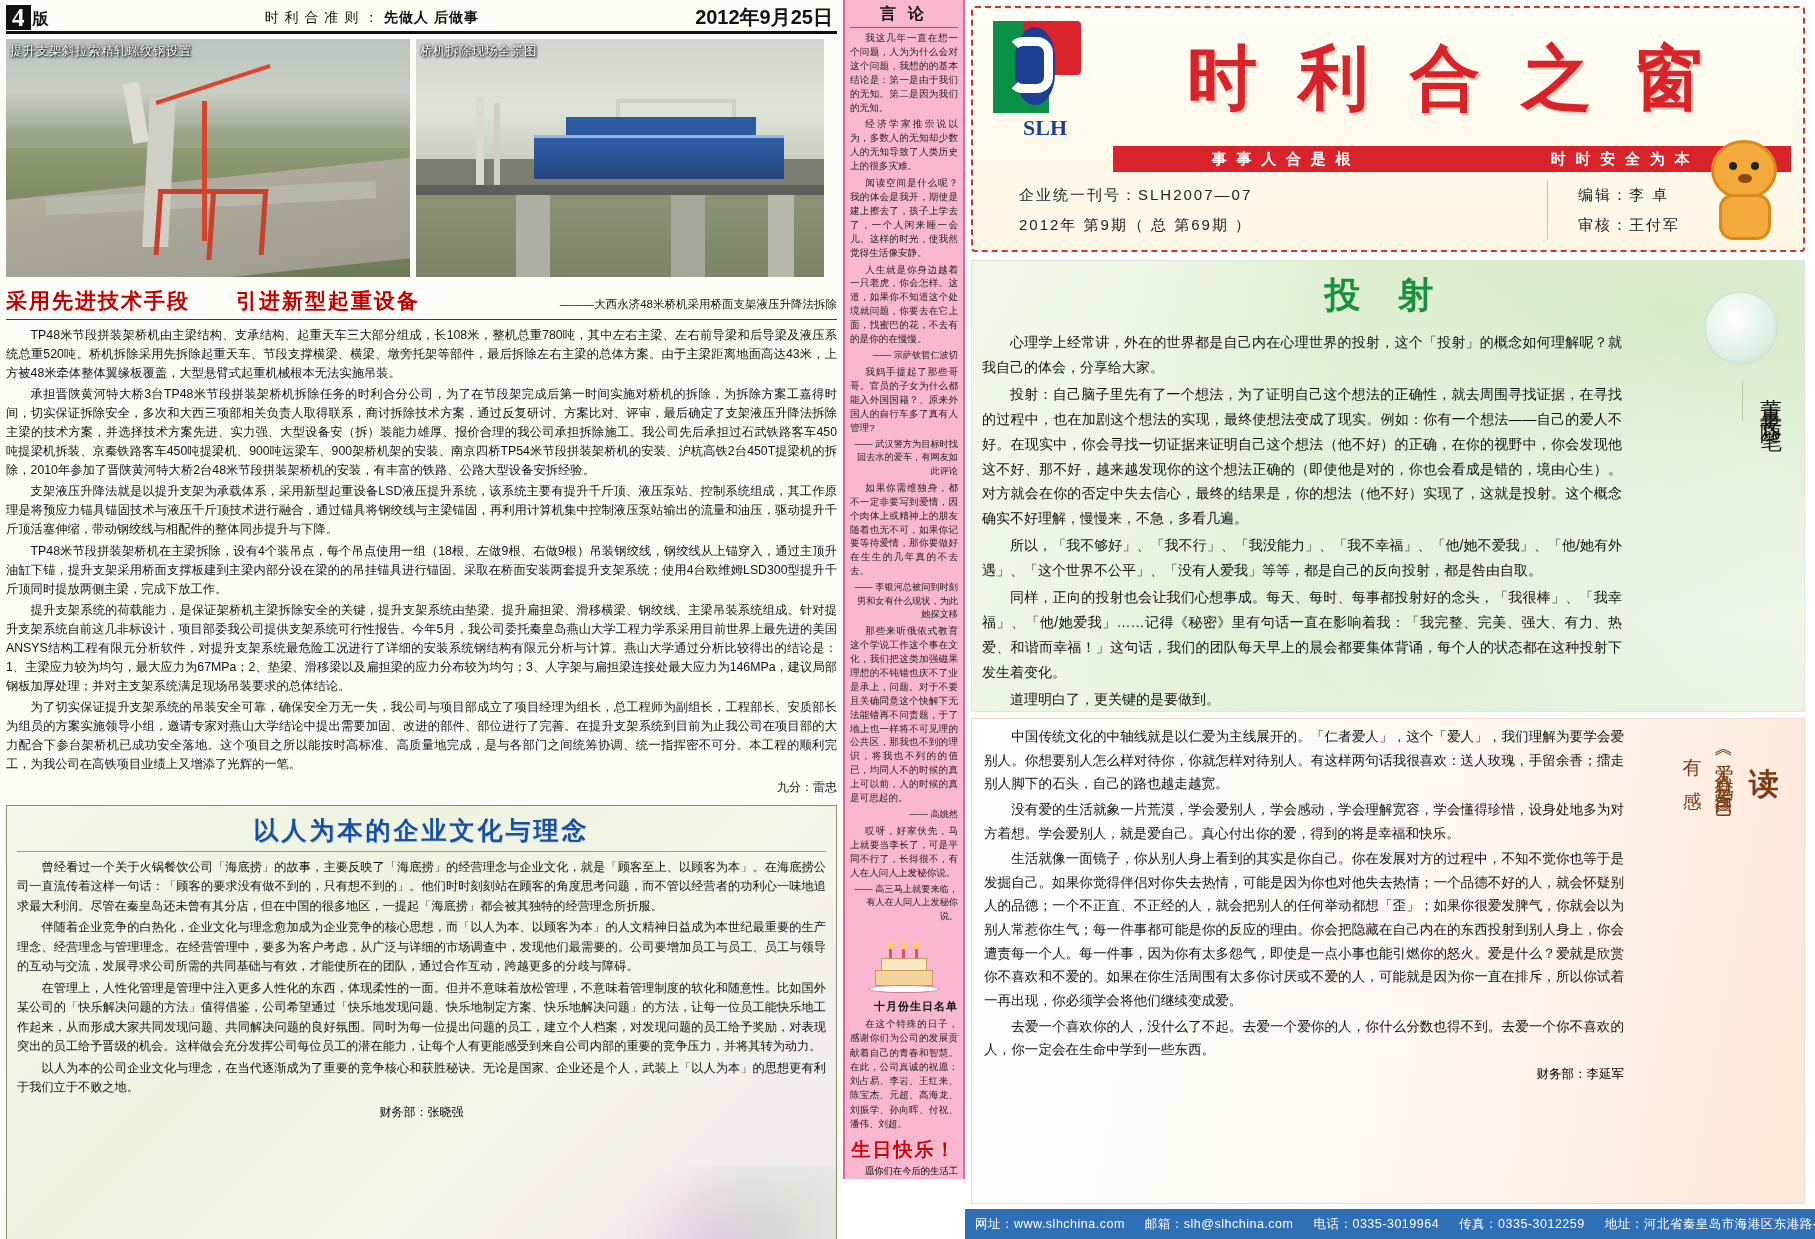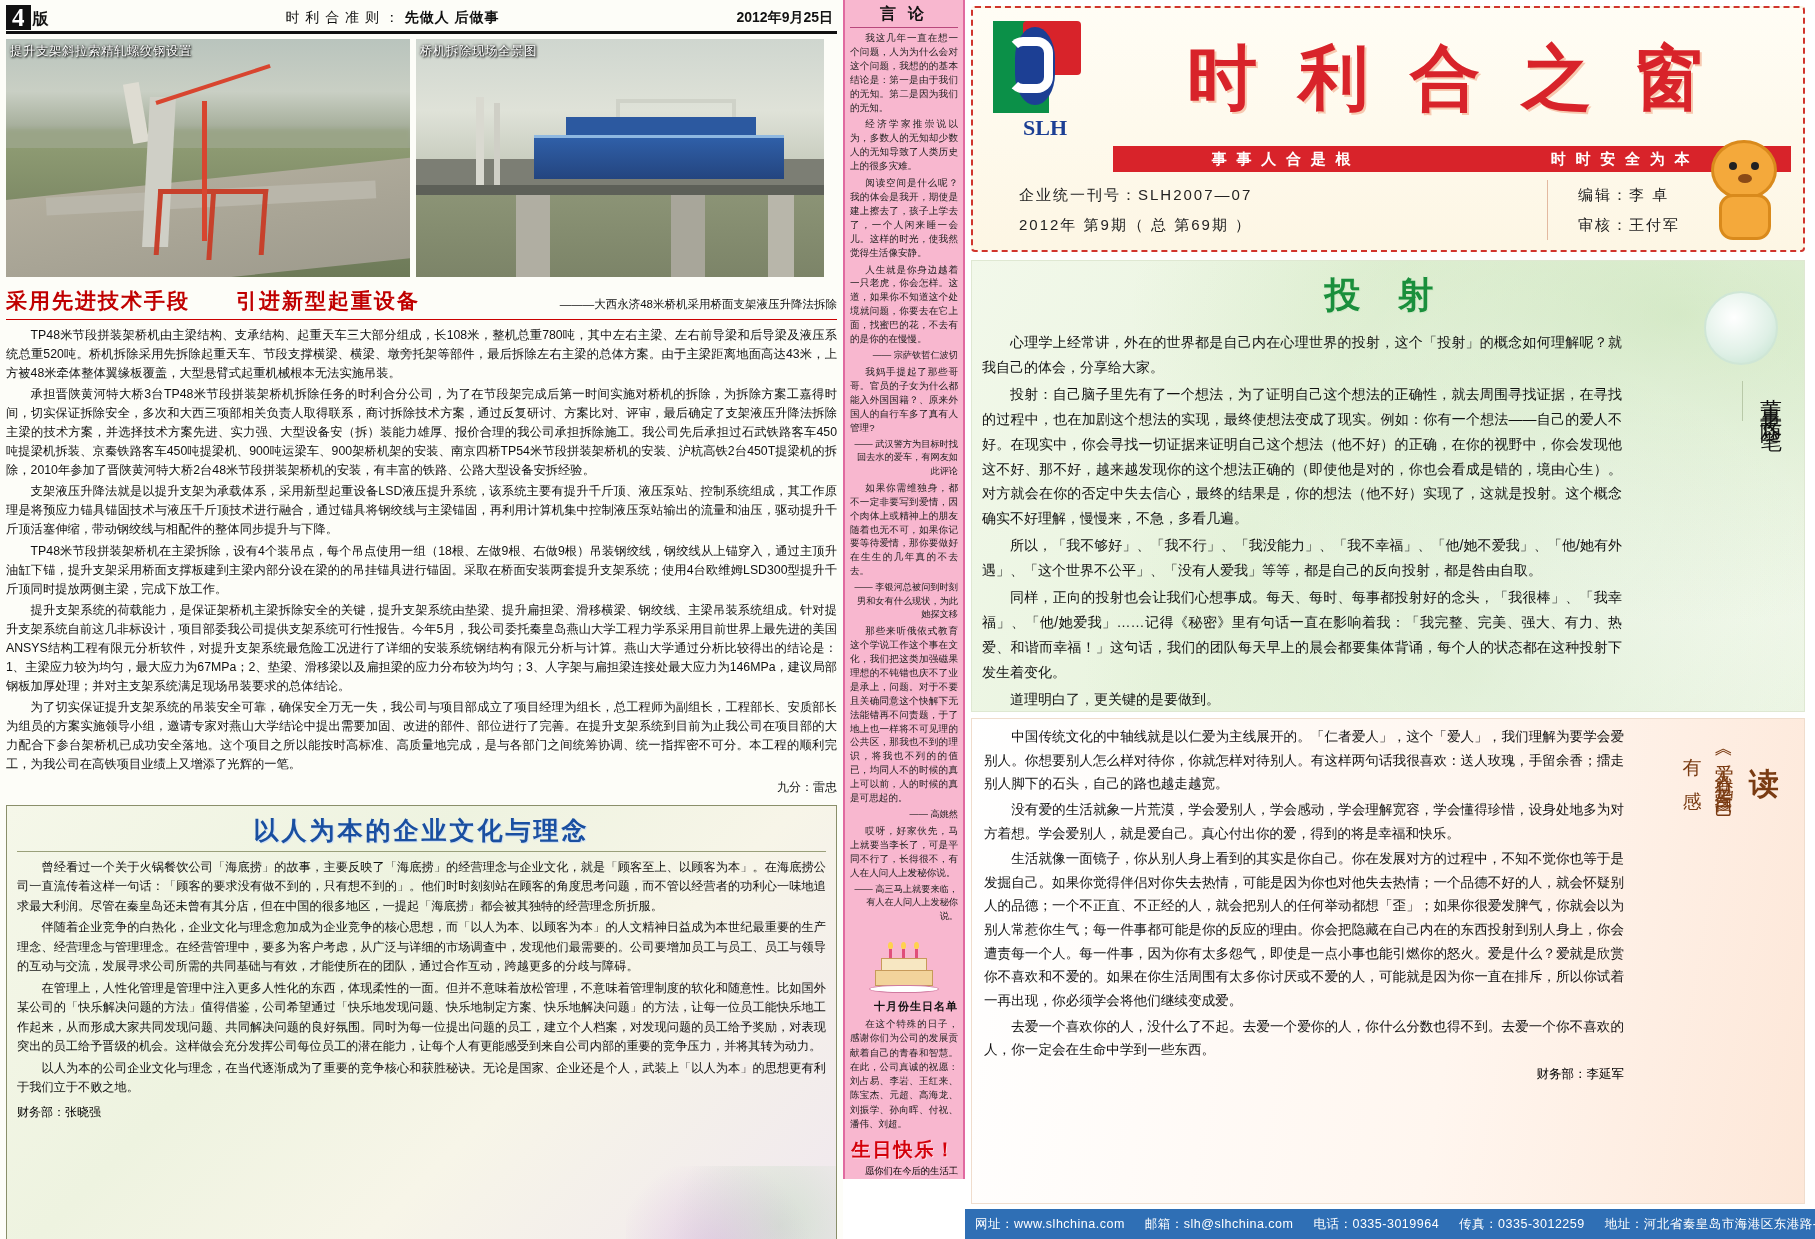--- a/index.html
+++ b/index.html
@@ -22,21 +22,21 @@
     border-bottom: 3px solid #111; position: relative;
   }
   .mh-page { display: flex; align-items: flex-end; font-weight: bold; }
   .mh-num {
     background: #111; color: #fff; font-size: 25px; line-height: 25px;
     padding: 0 6px; font-weight: bold; font-family: "Liberation Serif", serif;
   }
   .mh-ban { font-size: 16px; margin-left: 2px; color:#111; font-weight:bold; }
   .mh-mid { flex:1; text-align:center; font-size:14px; color:#111; letter-spacing:1px; }
   .mh-mid .k { font-weight: bold; }
-  .mh-date { font-size:14px; font-weight:bold; color:#111; padding-right:4px; }
+  .mh-date { font-size:20px; font-weight:bold; color:#111; padding-right:4px; }
 
   .photos { display:flex; gap:6px; margin-top:5px; }
   .photo { position: relative; height:238px; overflow:hidden; }
   .photo.p1 { width:404px; }
   .photo.p2 { width:408px; }
   .cap {
     position:absolute; top:4px; left:4px; color:#fff; font-size:12.5px;
     text-shadow: 0 0 3px #000, 1px 1px 2px #000; z-index:5; letter-spacing:0.5px;
   }
   
@@ -84,21 +84,21 @@
     background: linear-gradient(135deg,#f5f7e9 0%, #eef3e0 35%, #f7f5e8 60%, #efe6ef 100%);
     padding:6px 10px 6px 10px; overflow:hidden;
   }
   .culture-title {
     text-align:center; font-size:25px; font-weight:bold; color:#1a4fa0;
     font-family:"Liberation Serif", serif; letter-spacing:3px; margin:2px 0 4px 0;
     text-shadow: 1px 1px 0 #cfe0f5;
   }
   .culture-rule { border-top:1px solid #9aa07a; margin:2px 0 6px 0; }
   .culture-box .body-text { font-size:12.2px; line-height:1.6; }
-  .culture-sign { text-align:left; font-size:12px; margin-top:6px; }
+  .culture-sign { text-align:center; font-size:12px; margin-top:6px; }
   .flower {
     position:absolute; right:-10px; bottom:-20px; width:220px; height:150px;
     background: radial-gradient(circle at 40% 60%, rgba(214,180,222,0.55), rgba(255,255,255,0) 62%),
                 radial-gradient(circle at 70% 40%, rgba(186,214,186,0.5), rgba(255,255,255,0) 60%);
     pointer-events:none;
   }
 
   
   .mid-col {
     width:122px; height:1179px; background:#f8b7cf;

